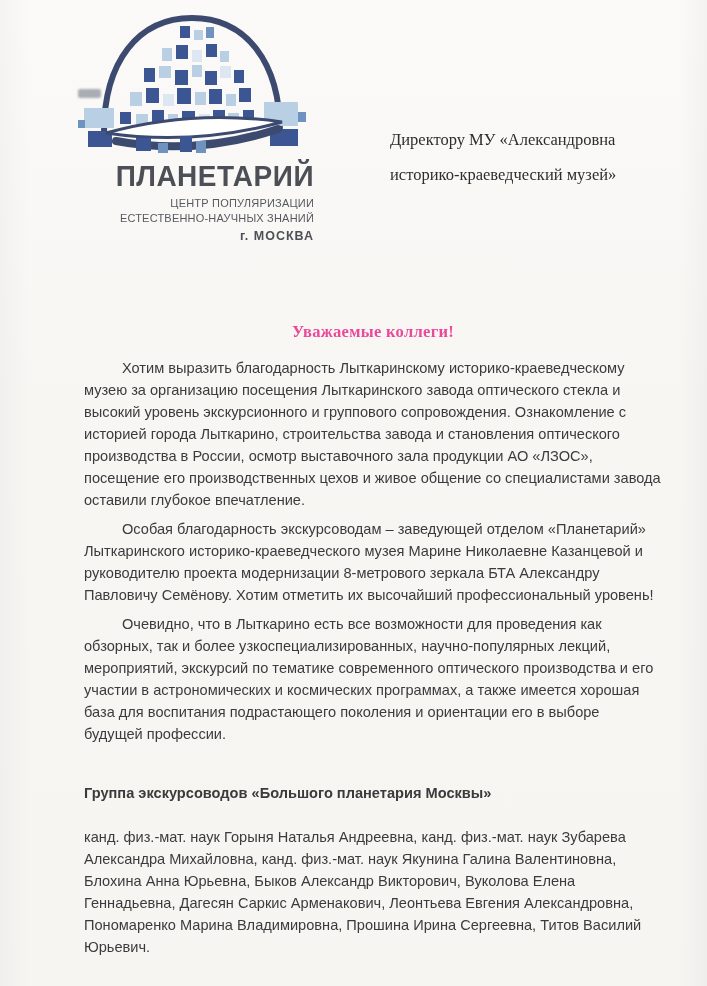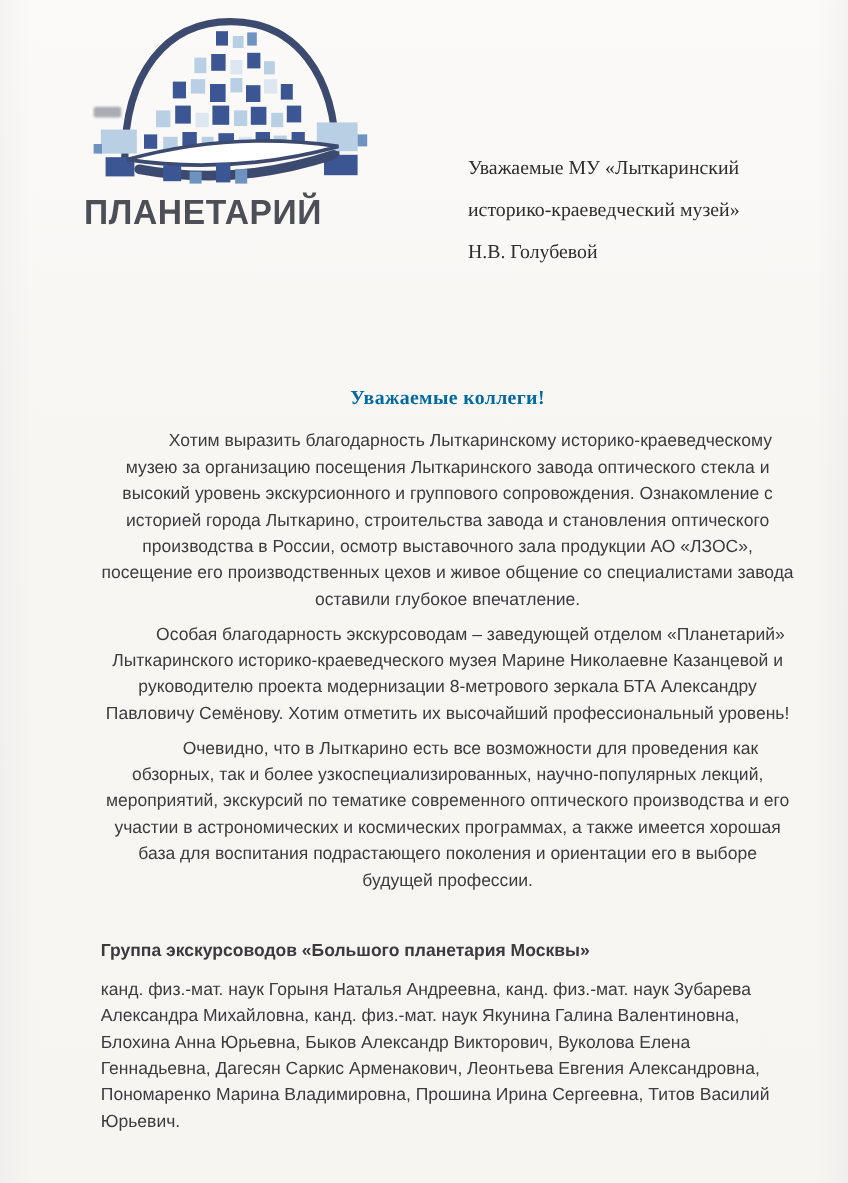--- a/index.html
+++ b/index.html
@@ -12,45 +12,45 @@
     font-family:"Liberation Sans", sans-serif;
     color:#3b3b3d;
     -webkit-font-smoothing:antialiased;
   }
   .scan-smudge{
     position:absolute;left:78px;top:89px;width:23px;height:9px;
     background:#68707e;border-radius:2px;opacity:.55;filter:blur(1px);
   }
 
   
-  .logo{position:absolute;left:70px;top:12px;width:244px;text-align:left;}
+  .logo{position:absolute;left:70px;top:12px;width:244px;text-align:right;}
   .logo svg{display:block;margin:0 auto;}
   .logo-title{
     font-size:28px;font-weight:bold;color:#4c5056;letter-spacing:.5px;
     margin-top:0;line-height:30px;transform:scaleY(1.04);
   }
   .logo-sub{font-size:11px;color:#565a60;line-height:15px;letter-spacing:.2px;margin-top:4px;}
   .logo-city{font-size:12.5px;font-weight:bold;color:#4c5056;margin-top:3px;letter-spacing:1px;}
 
   
   .recipient{
     position:absolute;left:390px;top:131px;width:300px;
     font-family:"Liberation Serif", serif;font-size:16.5px;color:#2d2d30;
   }
   .recipient p{margin:0 0 17px;line-height:18px;}
 
   
   .letter{position:absolute;left:84px;top:322px;width:578px;}
   .salutation{
     text-align:center;font-family:"Liberation Serif", serif;font-weight:bold;
-    font-size:16.5px;color:#0369a1;margin:0 0 15px;letter-spacing:.3px;
+    font-size:16.5px;color:#ec4899;margin:0 0 15px;letter-spacing:.3px;
   }
   .para{margin:0 0 7px;font-size:14.6px;line-height:22px;}
-  .para.indent{text-indent:38px;text-align:center;}
-  .sig-group{font-size:14.6px;line-height:22px;font-weight:bold;margin:37px 0 10px;}
+  .para.indent{text-indent:38px;}
+  .sig-group{font-size:14.6px;line-height:22px;font-weight:bold;margin:37px 0 22px;}
   .sig-names{font-size:14.6px;line-height:22px;margin:0;}
 
   
   .footer{position:absolute;left:84px;top:936px;font-size:9.5px;line-height:14px;color:#4b4b4e;}
   .footer p{margin:0;}
 
   
   .mzD{fill:#3b5692;} .mzM{fill:#6f93c0;} .mzL{fill:#b9cfe3;} .mzP{fill:#dce7f1;}
 </style>
 </head>
@@ -115,26 +115,30 @@
 
     <path d="M 40 129 Q 120 144 202 117" fill="none" stroke="#3d4a6f" stroke-width="8" stroke-linecap="round"></path>
 
     <rect class="mzD" x="60" y="126" width="15" height="13"></rect>
     <rect class="mzM" x="82" y="131" width="10" height="10"></rect>
     <rect class="mzD" x="104" y="124" width="12" height="16"></rect>
     <rect class="mzM" x="120" y="129" width="10" height="12"></rect>
   </svg>
 
   <div class="logo-title">ПЛАНЕТАРИЙ</div>
+  <div class="logo-sub">
+    <span>ЦЕНТР ПОПУЛЯРИЗАЦИИ</span><br>
+    <span>ЕСТЕСТВЕННО-НАУЧНЫХ ЗНАНИЙ</span>
+  </div>
+  <div class="logo-city">г. МОСКВА</div>
 </div>
 
 <div class="recipient">
-  <p>Уважаемые МУ «Лыткаринский</p>
+  <p>Директору МУ «Александровна</p>
   <p>историко-краеведческий музей»</p>
-  <p>Н.В. Голубевой</p>
 </div>
 
 <div class="letter">
   <p class="salutation">Уважаемые коллеги!</p>
 
   <p class="para indent">Хотим выразить благодарность Лыткаринскому историко-краеведческому музею за организацию посещения Лыткаринского завода оптического стекла и высокий уровень экскурсионного и группового сопровождения. Ознакомление с историей города Лыткарино, строительства завода и становления оптического производства в России, осмотр выставочного зала продукции АО «ЛЗОС», посещение его производственных цехов и живое общение со специалистами завода оставили глубокое впечатление.</p>
   <p class="para indent">Особая благодарность экскурсоводам – заведующей отделом «Планетарий» Лыткаринского историко-краеведческого музея Марине Николаевне Казанцевой и руководителю проекта модернизации 8-метрового зеркала БТА Александру Павловичу Семёнову. Хотим отметить их высочайший профессиональный уровень!</p>
   <p class="para indent">Очевидно, что в Лыткарино есть все возможности для проведения как обзорных, так и более узкоспециализированных, научно-популярных лекций, мероприятий, экскурсий по тематике современного оптического производства и его участии в астрономических и космических программах, а также имеется хорошая база для воспитания подрастающего поколения и ориентации его в выборе будущей профессии.</p>
 
   <p class="sig-group">Группа экскурсоводов «Большого планетария Москвы»</p>

